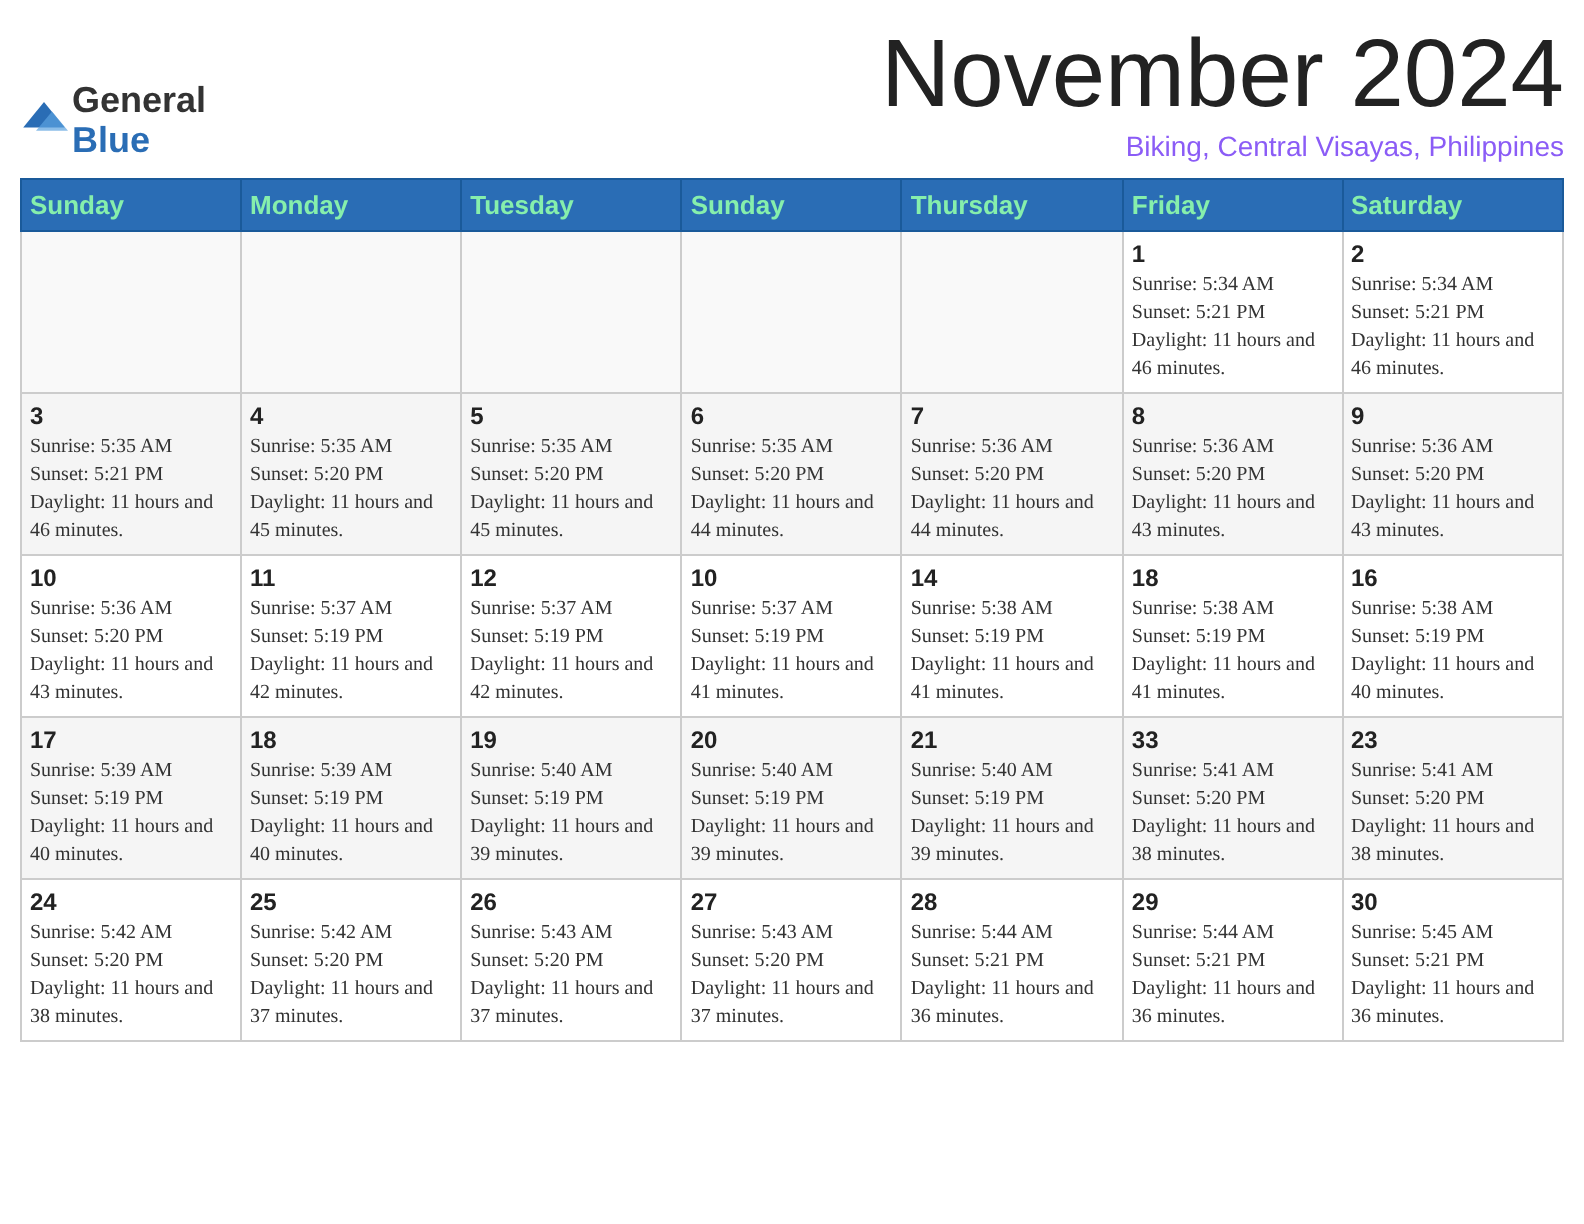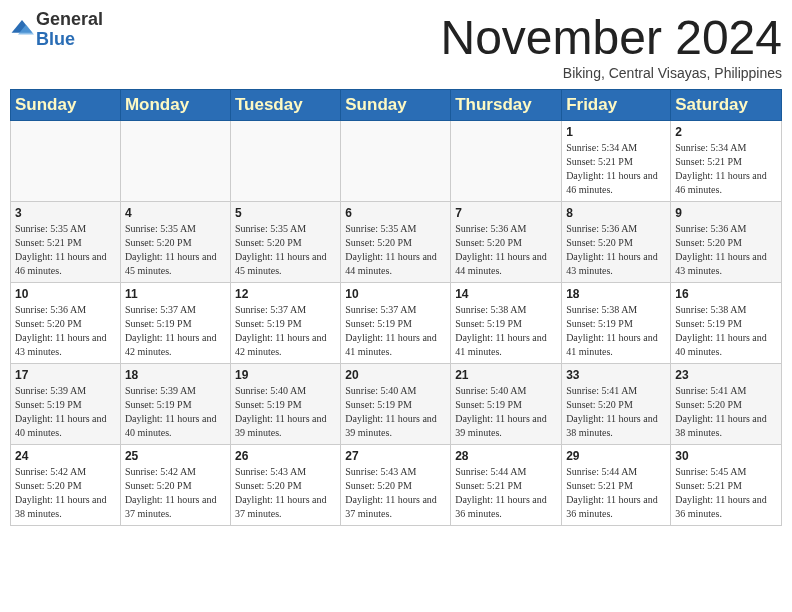--- a/index.html
+++ b/index.html
@@ -5,21 +5,21 @@
     * { box-sizing: border-box; margin: 0; padding: 0; }
     body {
       font-family: Arial, sans-serif;
       background: #fff;
       width: 792px;
       min-height: 612px;
       padding: 10px;
     }
     .header {
       display: flex;
-      align-items: flex-start;
+      align-items: flex-end;
       justify-content: space-between;
       margin-bottom: 8px;
     }
     .logo {
       display: flex;
       align-items: center;
       gap: 2px;
     }
     .logo-text {
       font-size: 18px;
@@ -35,31 +35,31 @@
     .title-block {
       text-align: right;
     }
     .month-year {
       font-size: 48px;
       font-weight: normal;
       color: #222;
     }
     .location {
       font-size: 14px;
-      color: #404040;
+      color: #8b5cf6;
     }
     .calendar {
       width: 100%;
       border-collapse: collapse;
       border: 1px solid #ccc;
     }
     .calendar th {
       background-color: #2a6db5;
-      color: #fef9c3;
-      font-size: 17px;
+      color: #86efac;
+      font-size: 13px;
       font-weight: bold;
       padding: 5px 4px;
       text-align: left;
       border: 1px solid #1a5a9a;
     }
     .calendar td {
       vertical-align: top;
       border: 1px solid #ccc;
       padding: 4px 4px;
       width: 113px;

